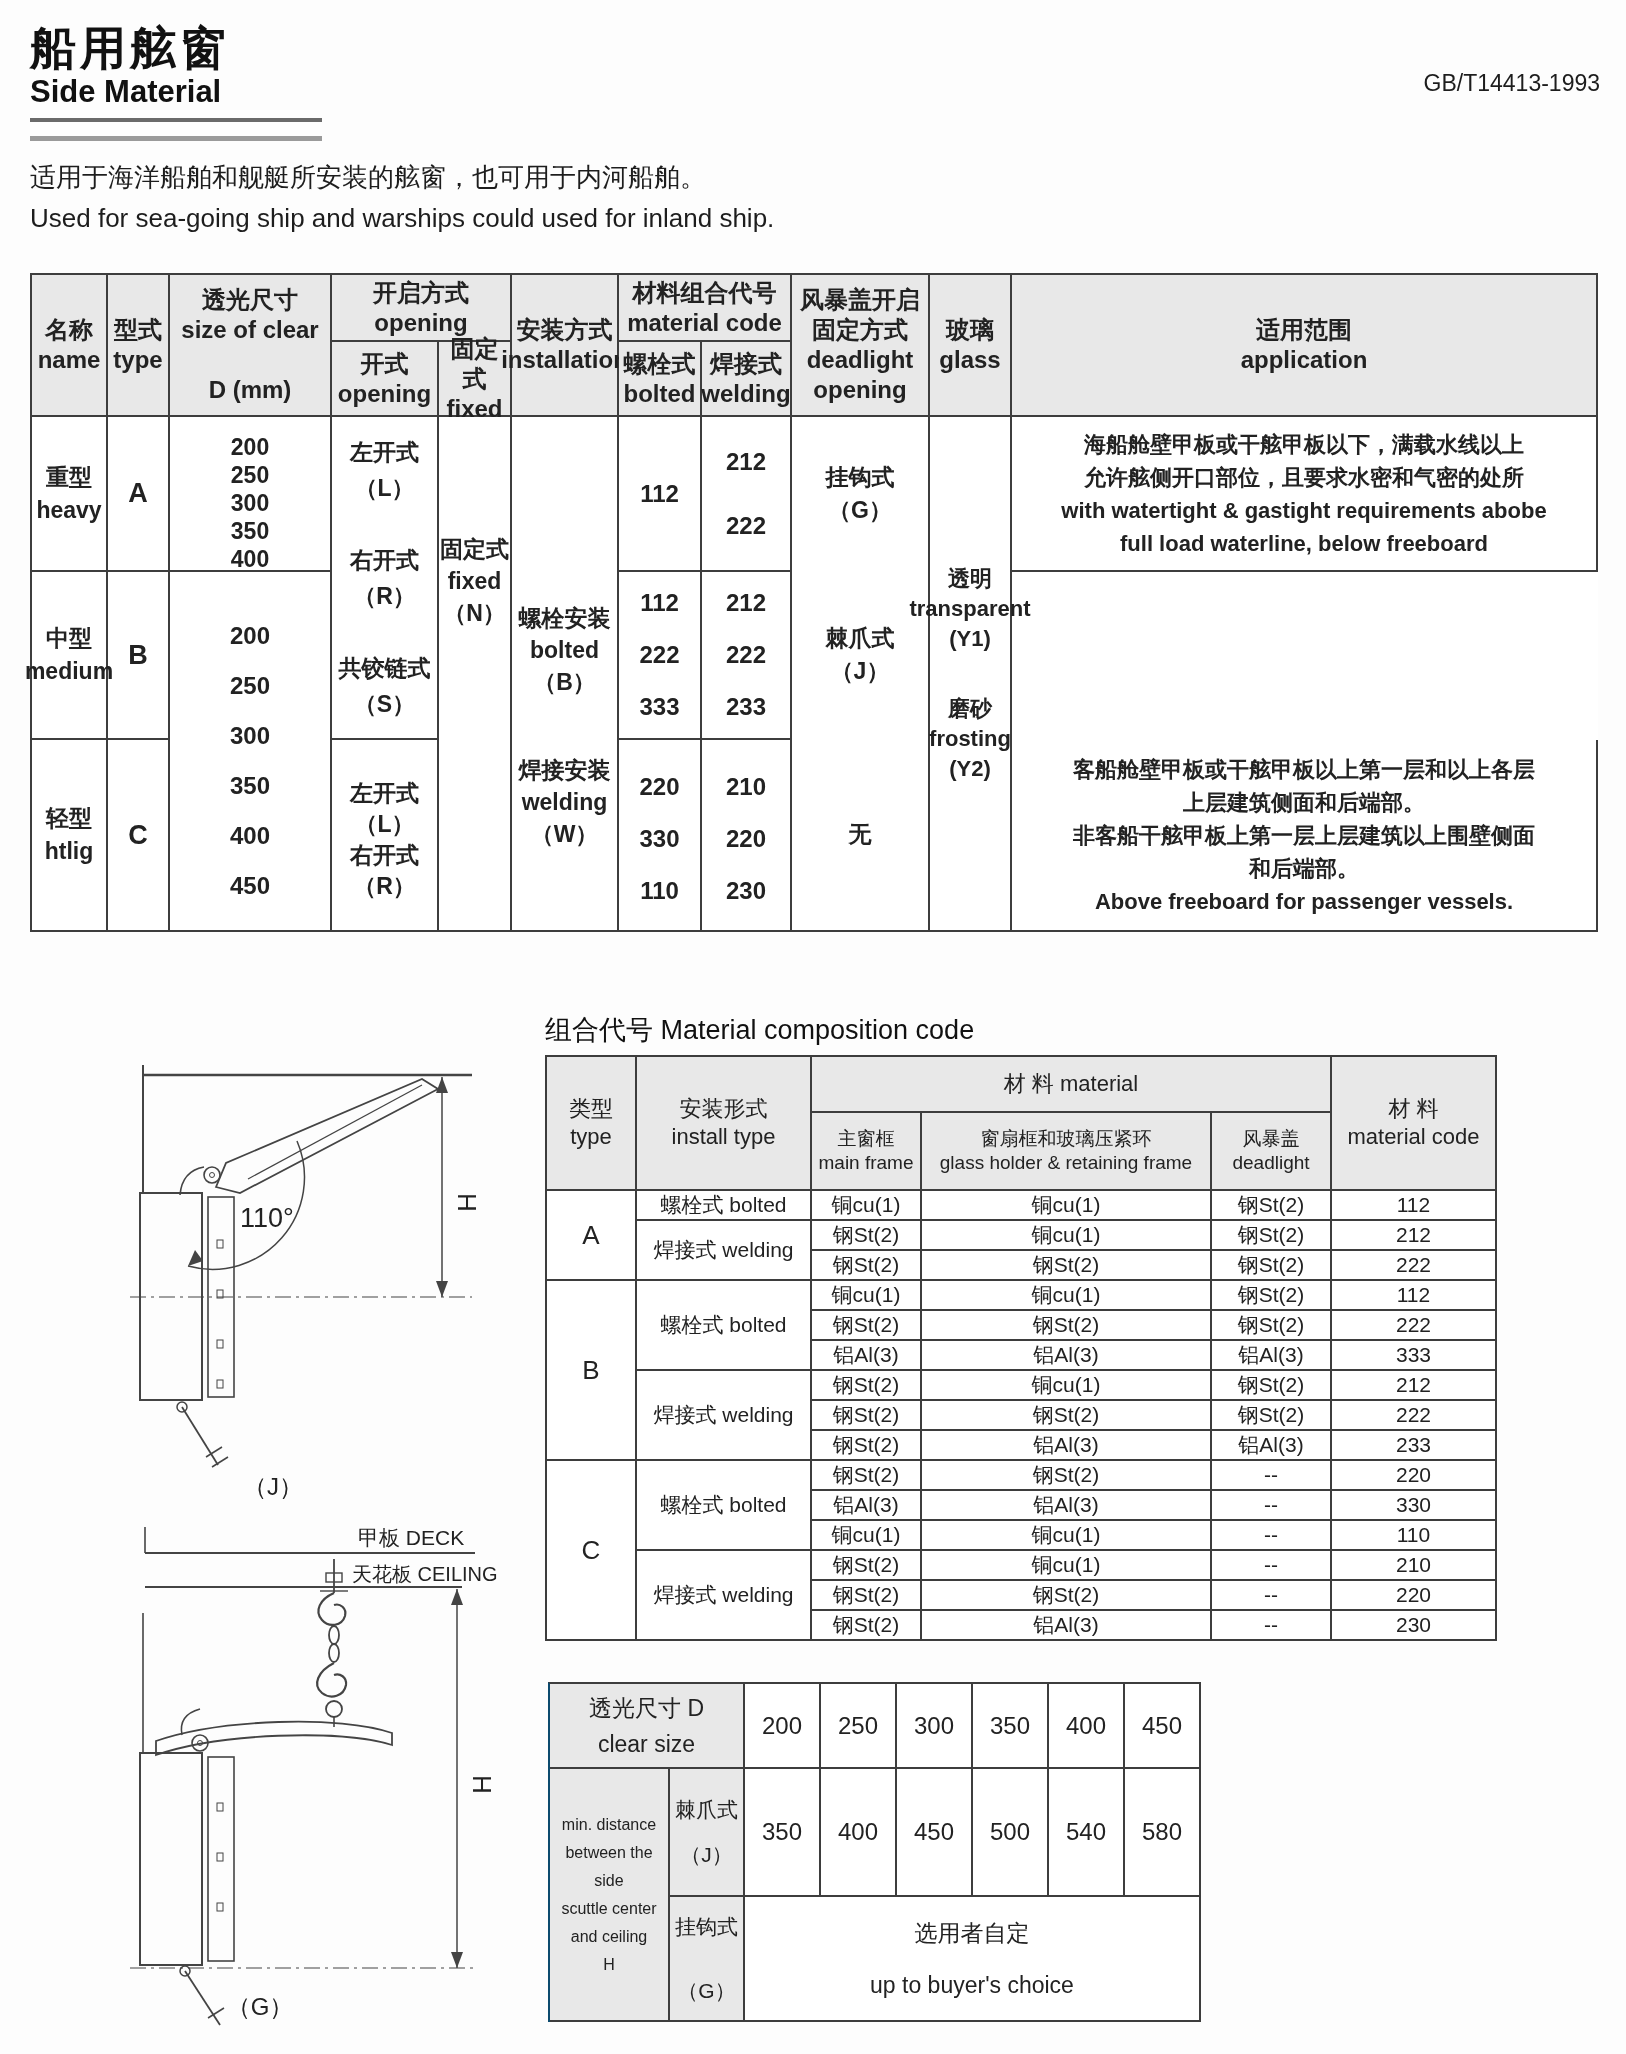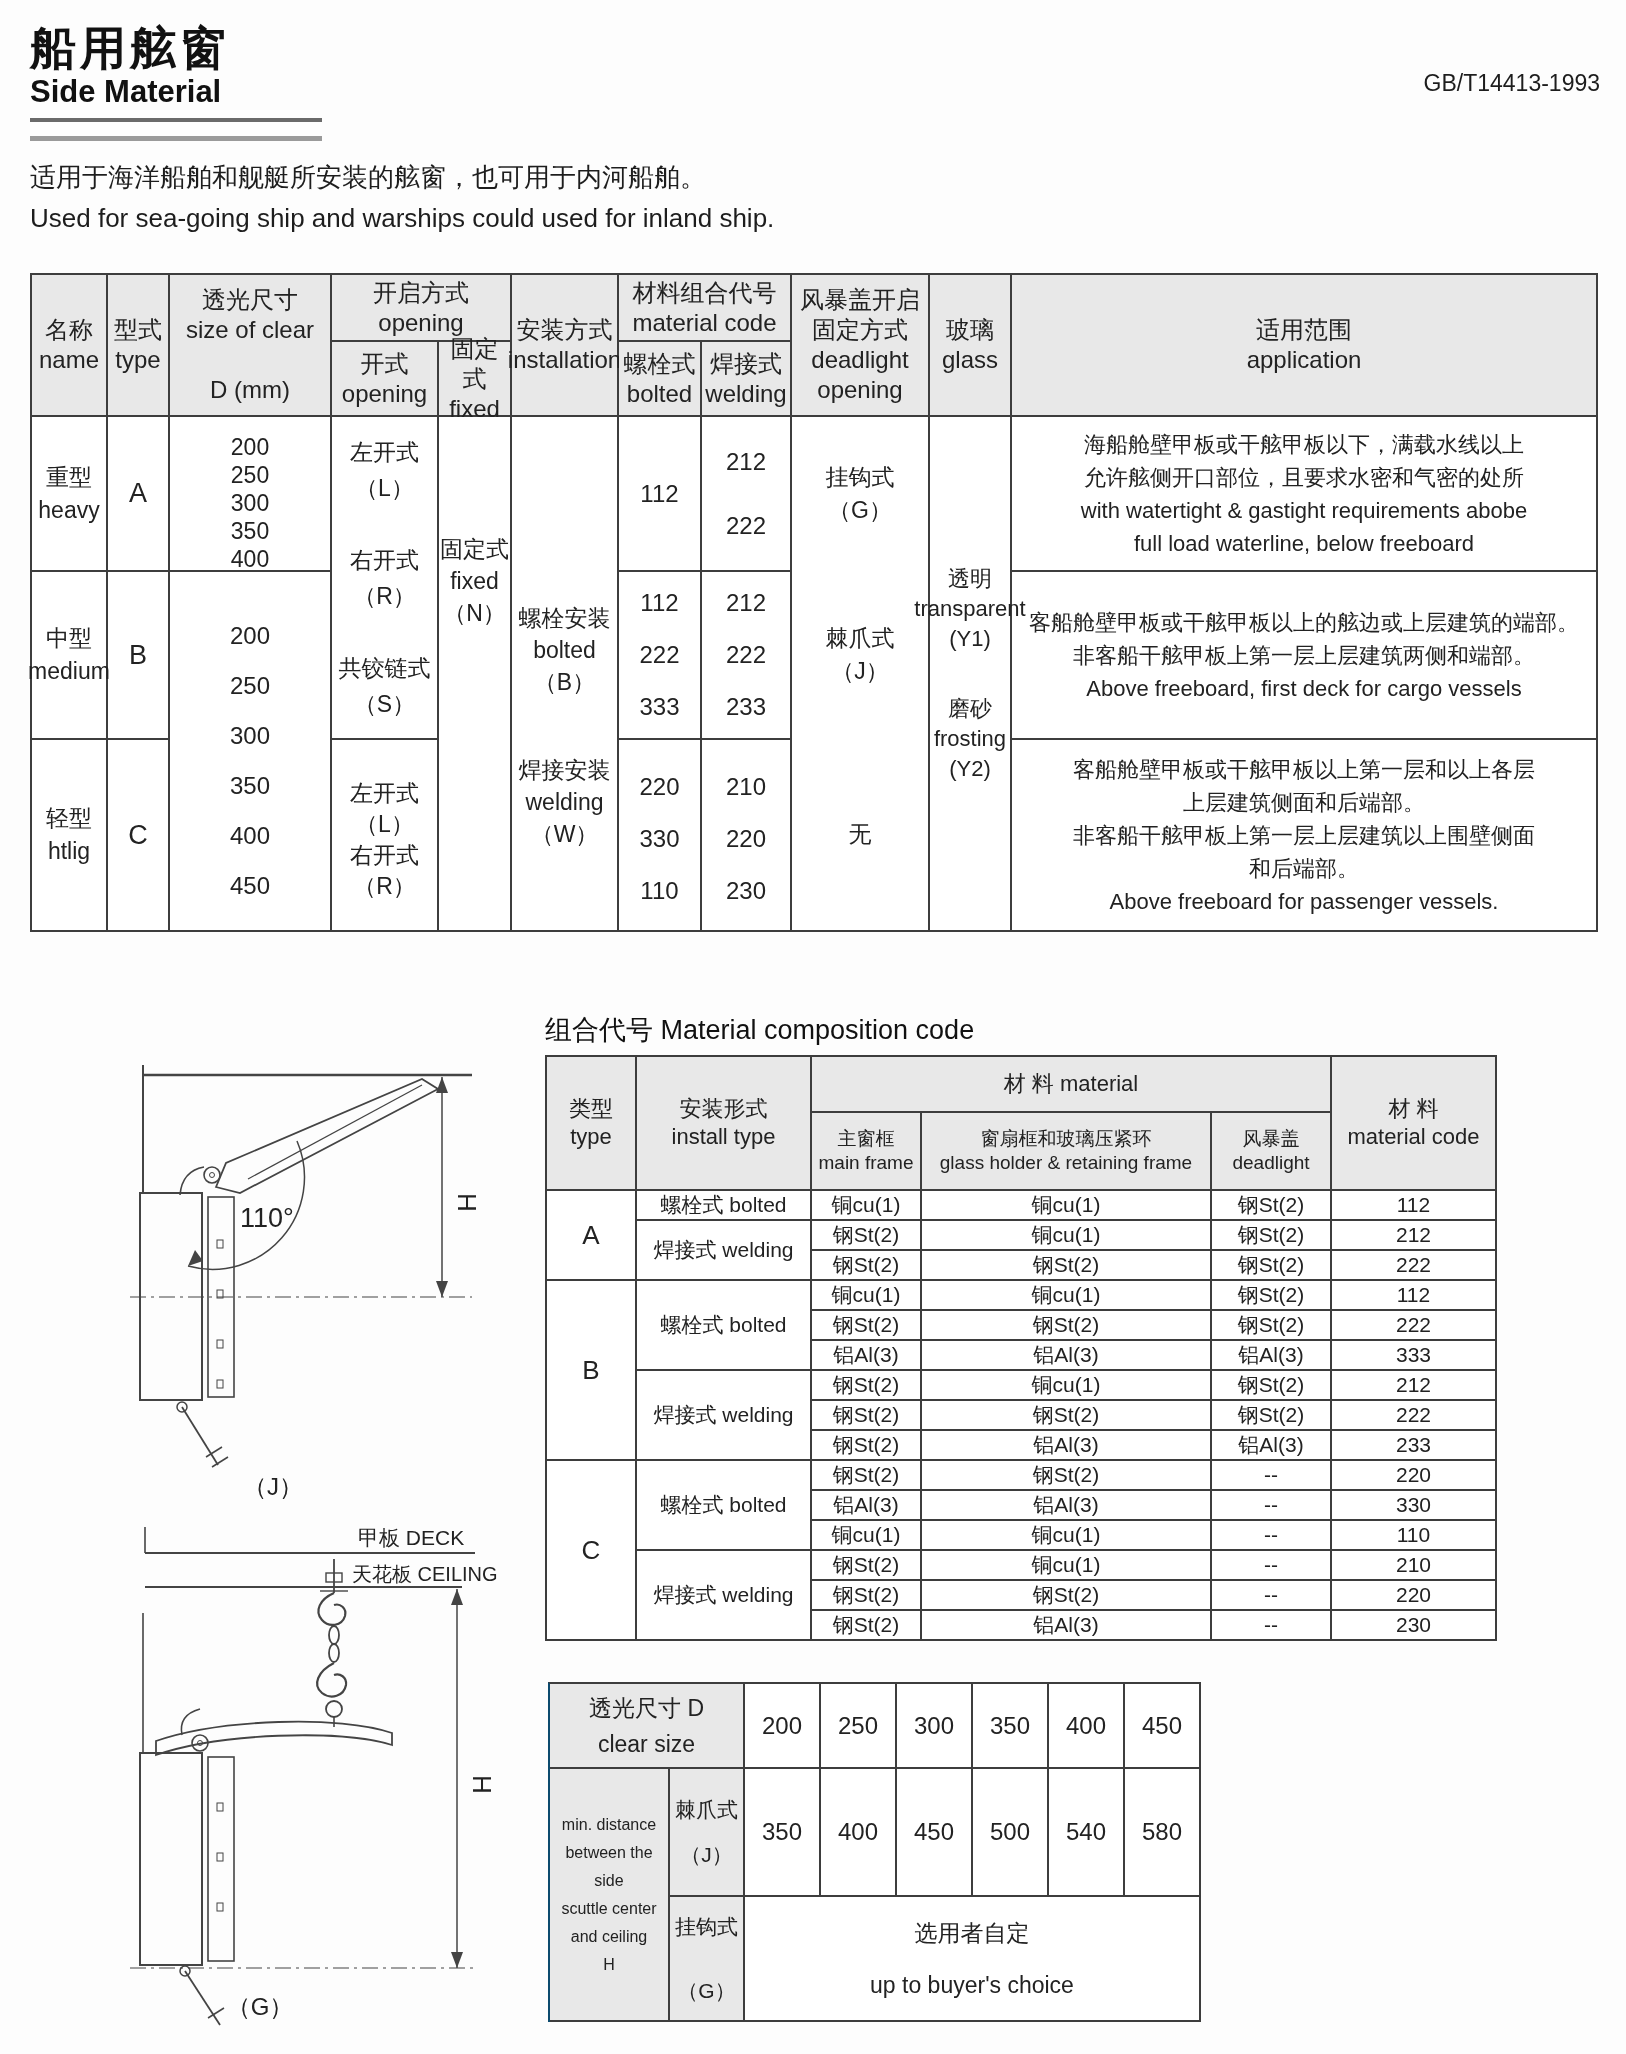--- a/index.html
+++ b/index.html
@@ -24,21 +24,21 @@
   .t1{
     left:30px;top:273px;width:1566px;display:grid;
     grid-template-columns:76px 62px 162px 107px 73px 107px 83px 90px 138px 82px 1fr;
     grid-template-rows:67px 75px 155px 168px 192px;
     border-top:2px solid #3d3d3d;border-left:2px solid #3d3d3d;
     font-size:23px;line-height:31px;background:#fff;
   }
   .t1>div{
     border-right:2px solid #3d3d3d;border-bottom:2px solid #3d3d3d;
     display:flex;flex-direction:column;align-items:center;justify-content:center;
-    text-align:center;white-space:pre-line;box-sizing:border-box;min-width:0;min-height:0;
+    text-align:center;white-space:pre-line;box-sizing:border-box;min-width:0;min-height:0;font-weight:bold;
   }
   .hd{background:#e8e8e8;font-size:24px;line-height:30px;}
   .name-cell{line-height:33px;}
   .type-cell{font-size:27px;}
   .sz-a{justify-content:flex-start;padding-top:18px;line-height:28px;font-size:23px;}
   .sz-bc{justify-content:flex-start;padding-top:20px;line-height:50px;font-size:24px;}
   .open-ab{line-height:36px;}
   .open-c{justify-content:flex-start;padding-top:10px;line-height:31px;}
   .fix-cell{justify-content:flex-end;padding-bottom:185px;line-height:32px;}
   .inst-cell{justify-content:flex-start;padding-top:105px;gap:56px;line-height:32px;}
@@ -192,23 +192,20 @@
 300
 350
 400
 450</div>
   <div class="codes3" style="grid-area:4/7/5/8">112
 222
 333</div>
   <div class="codes3" style="grid-area:4/8/5/9">212
 222
 233</div>
-  <div class="app-cell" style="grid-area:4/11/5/12">客船舱壁甲板或干舷甲板以上的舷边或上层建筑的端部。
-非客船干舷甲板上第一层上层建筑两侧和端部。
-Above freeboard, first deck for cargo vessels</div>
 
   <div class="name-cell" style="grid-area:5/1/6/2">轻型
 htlig</div>
   <div class="type-cell" style="grid-area:5/2/6/3">C</div>
   <div class="open-c" style="grid-area:5/4/6/5">左开式
 （L）
 右开式
 （R）</div>
   <div class="codes3 codes3c" style="grid-area:5/7/6/8">220
 330

